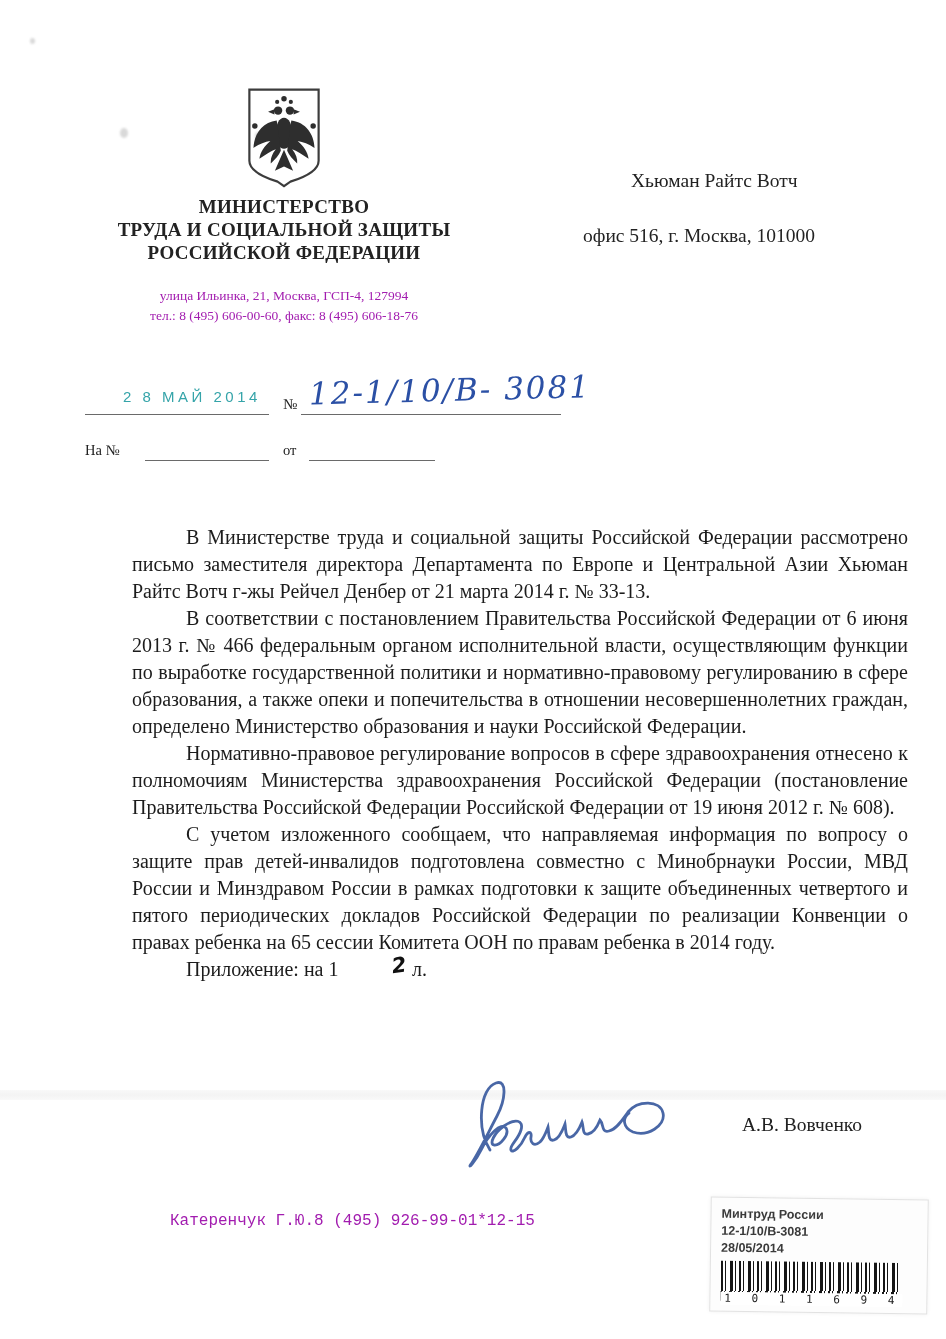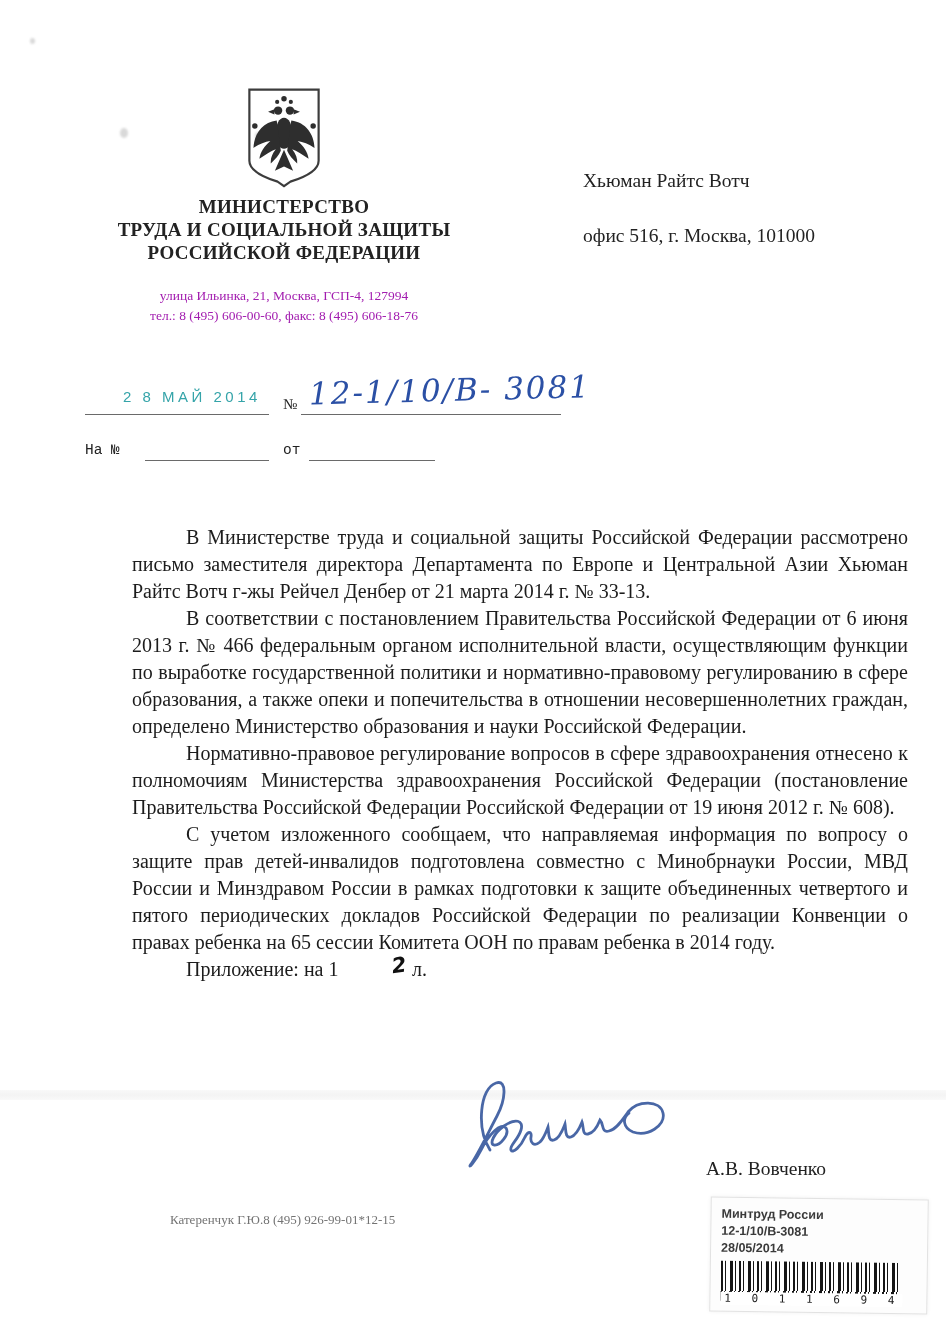--- a/index.html
+++ b/index.html
@@ -18,63 +18,63 @@
   
   .letterhead{position:absolute;left:88px;top:85px;width:392px;text-align:center;}
   .emblem-wrap{display:block;margin:0 auto 6px auto;width:82px;height:104px;}
   .ministry-line{font-weight:bold;font-size:19px;line-height:23px;letter-spacing:.3px;color:#222;}
   .ministry-short{font-size:18px;line-height:22px;margin-top:1px;color:#222;}
   .office-title{font-weight:bold;font-size:19px;letter-spacing:.6px;margin-top:27px;color:#222;}
   .lh-address{font-size:13.5px;line-height:19.5px;margin-top:22px;color:#a21caf;}
 
   
   .recipient{position:absolute;left:583px;top:168px;width:340px;font-size:19.5px;color:#222;}
-  .recipient .name{line-height:26px;}
+  .recipient .name{line-height:26px;margin-left:48px;}
   .recipient .addr{margin-top:28px;line-height:28px;}
 
   
   .refblock{position:absolute;left:85px;top:386px;width:580px;font-size:14.5px;color:#222;}
   .refrow1{position:relative;height:34px;}
   .date-stamp{
     position:absolute;left:38px;top:2px;
     font-family:"Liberation Sans", sans-serif;font-weight:normal;
     font-size:15px;letter-spacing:3.5px;color:#35a4a9;
   }
   .uline{position:absolute;height:1px;background:#6a6a6a;}
   .u1{left:0;top:28px;width:184px;}
   .u2{left:216px;top:28px;width:260px;}
   .num-sign{position:absolute;left:198px;top:10px;font-size:15px;}
   .hand-number{
     position:absolute;left:224px;top:-16px;width:420px;
     font-family:"DejaVu Serif", serif;font-style:italic;
     font-size:31px;letter-spacing:2px;color:#2b50a5;transform:rotate(-1.5deg);
     white-space:nowrap;
   }
-  .refrow2{position:relative;height:30px;margin-top:18px;font-family:Liberation Mono, monospace;}
+  .refrow2{position:relative;height:30px;margin-top:18px;}
   .on-num{position:absolute;left:0;top:4px;}
   .u3{left:60px;top:22px;width:124px;}
   .from-lbl{position:absolute;left:198px;top:4px;}
   .u4{left:224px;top:22px;width:126px;}
 
   
   .letter-body{position:absolute;left:132px;top:524px;width:776px;
     font-size:20px;line-height:27px;text-align:justify;color:#1c1c1c;}
   .letter-body p{margin:0;text-indent:54px;}
   .attachment-line{margin-top:0;text-indent:54px;text-align:left;}
   .hand-digit{
     font-family:"DejaVu Sans", sans-serif;font-weight:bold;font-style:italic;
     font-size:21px;display:inline-block;transform:rotate(-8deg);color:#111;
   }
 
   
   .signature-wrap{position:absolute;left:452px;top:1072px;width:240px;height:100px;}
-  .signer-name{position:absolute;left:706px;top:1114px;font-size:19.5px;color:#222;margin-top:44px;}
+  .signer-name{position:absolute;left:742px;top:1114px;font-size:19.5px;color:#222;}
 
   
-  .executor{position:absolute;left:170px;top:1212px;font-size:13px;color:#737373;}
+  .executor{position:absolute;left:170px;top:1212px;font-size:16px;color:#a21caf;font-family:Liberation Mono, monospace;}
 
   
   .reg-label{
     position:absolute;left:710px;top:1198px;width:198px;
     background:#fdfdfd;border:1px solid #e2e2e2;box-shadow:0 0 4px rgba(0,0,0,.06);
     transform:rotate(0.8deg);padding:8px 8px 6px 10px;
     font-family:"Liberation Sans", sans-serif;color:#333;
   }
   .reg-label .l{font-size:12.5px;font-weight:bold;line-height:17px;color:#3a3a3a;}
   .barcode{

